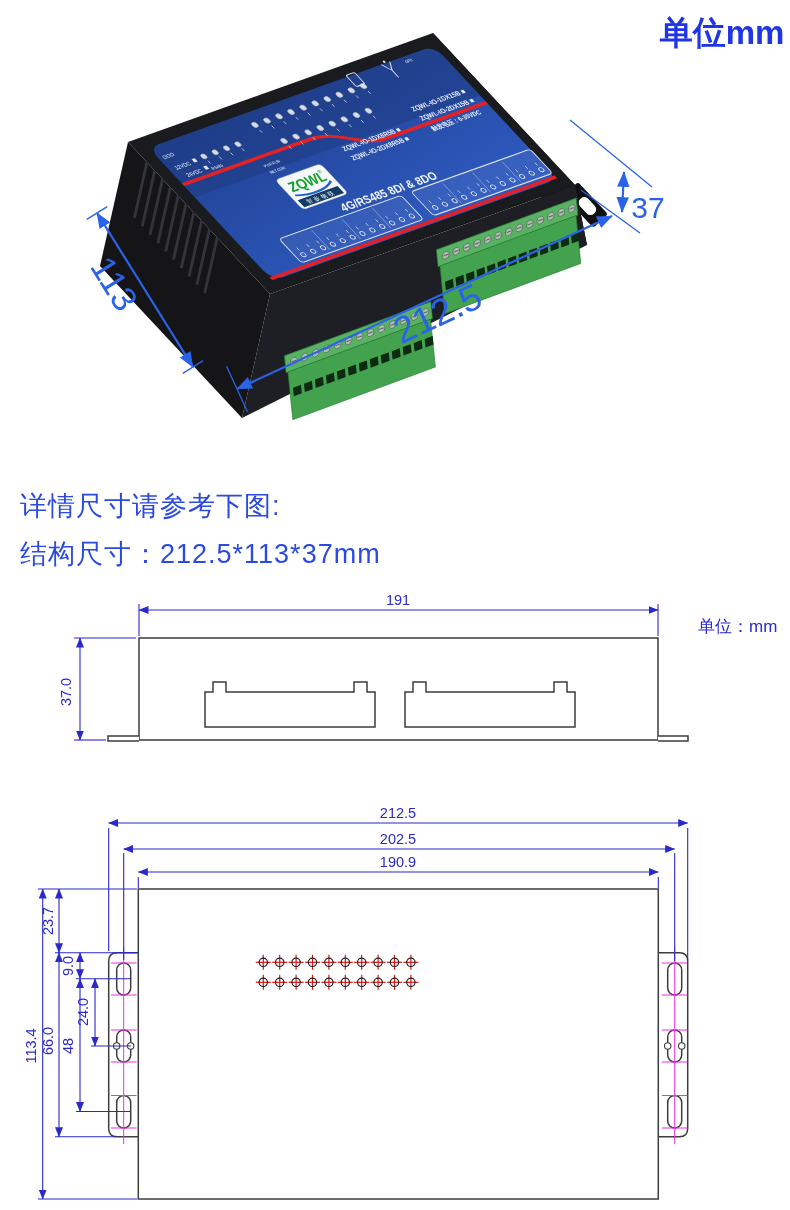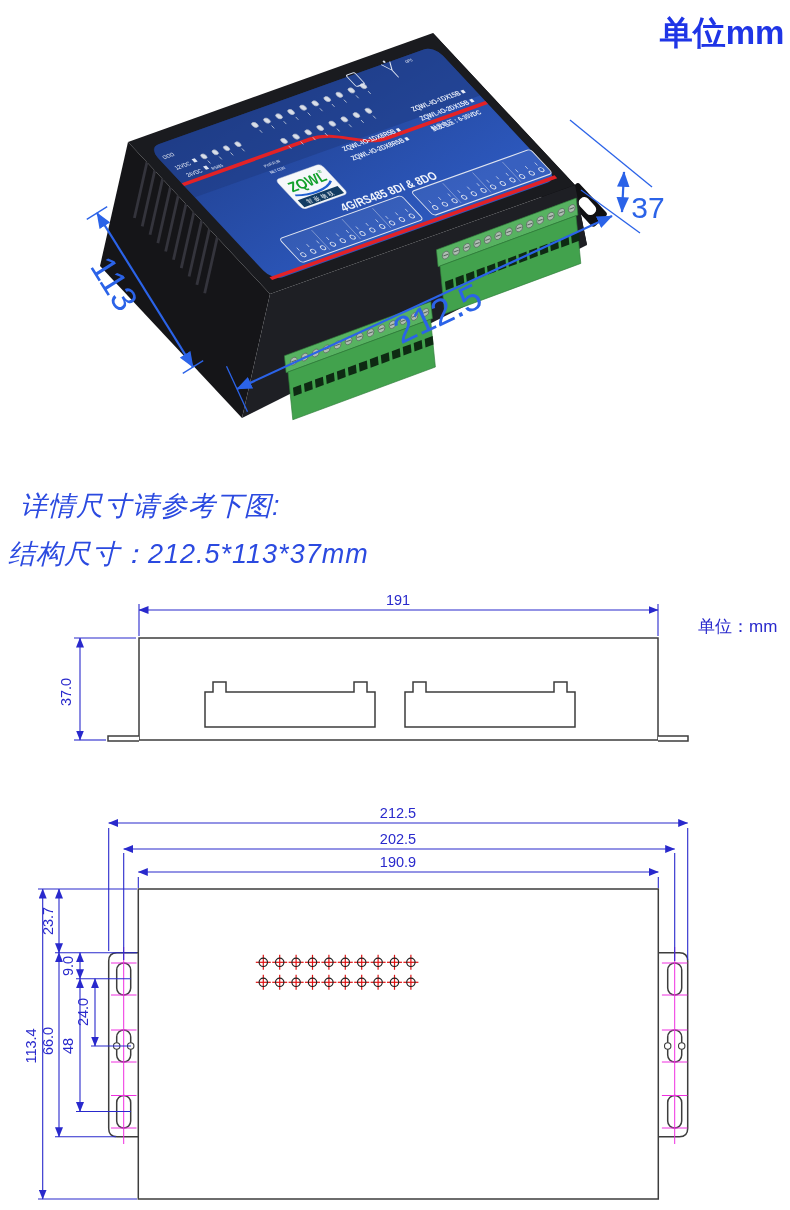--- a/index.html
+++ b/index.html
@@ -8,21 +8,21 @@
   .abs{position:absolute;}
   
   .blk{stroke:#3d3d3d;stroke-width:1.5;fill:none;}
   .blkf{stroke:#3d3d3d;stroke-width:1.5;fill:#fff;}
   .bl{stroke:#2929cc;stroke-width:1.1;fill:none;}
   .pk{stroke:#ef2fe0;stroke-width:1;fill:none;}
   .red{stroke:#e01212;stroke-width:1.2;fill:none;}
   .holec{stroke:#222;stroke-width:1.2;fill:none;}
   text.dt{fill:#2929cc;font:14.5px "Liberation Sans",sans-serif;}
   text.pdim{fill:#2b63e8;font:35px "Liberation Sans",sans-serif;}
-  .cap{color:#2b4ae0;font-size:27px;letter-spacing:1px;font-style:italic;}
+  .cap{color:#2b4ae0;font-size:27px;letter-spacing:1px;}
   
   text.pw{fill:#e8edf8;}
 </style>
 </head>
 <body>
 
 <svg class="abs" style="left:0;top:0" width="790" height="470" viewBox="0 0 790 470">
   <defs>
     <linearGradient id="gpanel" x1="0" y1="0" x2="0.4" y2="1">
       <stop offset="0" stop-color="#20408f"></stop>
@@ -432,21 +432,21 @@
     <line x1="570" y1="120" x2="652" y2="187" stroke-width="1.3"></line>
     <line x1="581" y1="190" x2="640" y2="233" stroke-width="1.3"></line>
     <line x1="624" y1="172" x2="622" y2="212" marker-start="url(#mB)" marker-end="url(#mB)"></line>
   </g>
   <text class="pdim" transform="translate(104,290) rotate(58)" text-anchor="middle">113</text>
   <text class="pdim" transform="translate(443,325) rotate(-25)" text-anchor="middle" style="font-size:37px">212.5</text>
   <text class="pdim" x="648" y="218" text-anchor="middle" style="font-size:30px">37</text>
 </svg>
 
 <div class="abs cap" style="left:20px;top:488px">详情尺寸请参考下图:</div>
-<div class="abs cap" style="left:8px;top:536px">结构尺寸：212.5*113*37mm</div>
+<div class="abs cap" style="left:20px;top:536px">结构尺寸：212.5*113*37mm</div>
 
 <svg class="abs" style="left:0;top:590px" width="790" height="620" viewBox="0 590 790 620">
   <defs>
     <marker id="mA" viewBox="0 0 10 8" refX="9.5" refY="4" markerWidth="10" markerHeight="8" orient="auto-start-reverse" markerUnits="userSpaceOnUse">
       <path d="M0 0 L10 4 L0 8 z" fill="#2929cc"></path>
     </marker>
   </defs>
 
   <g>
     <rect x="139" y="638" width="519" height="102" class="blk"></rect>

